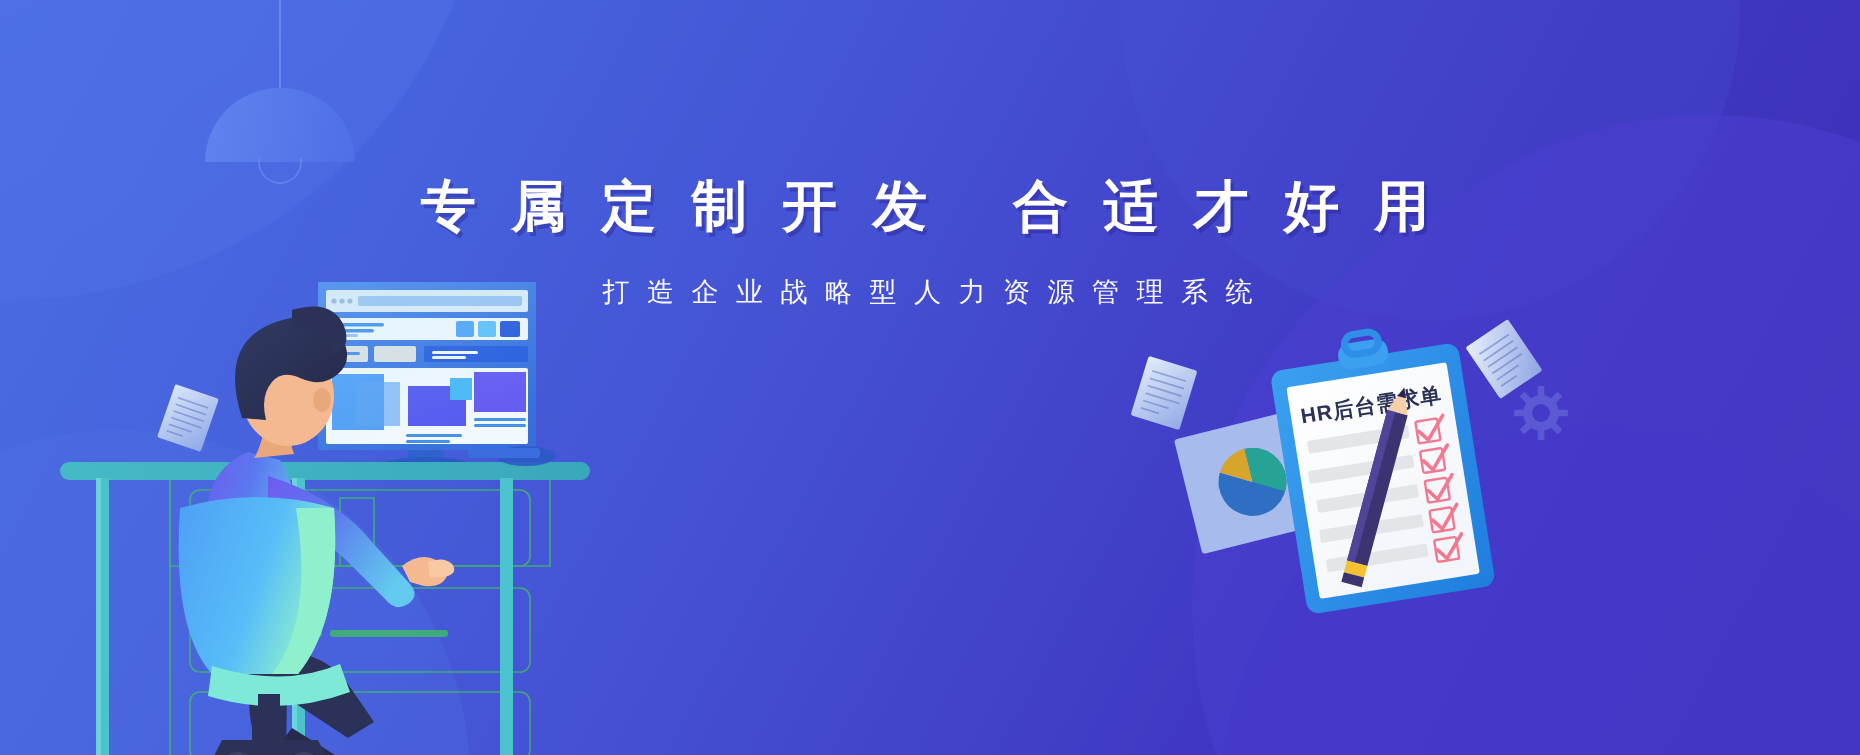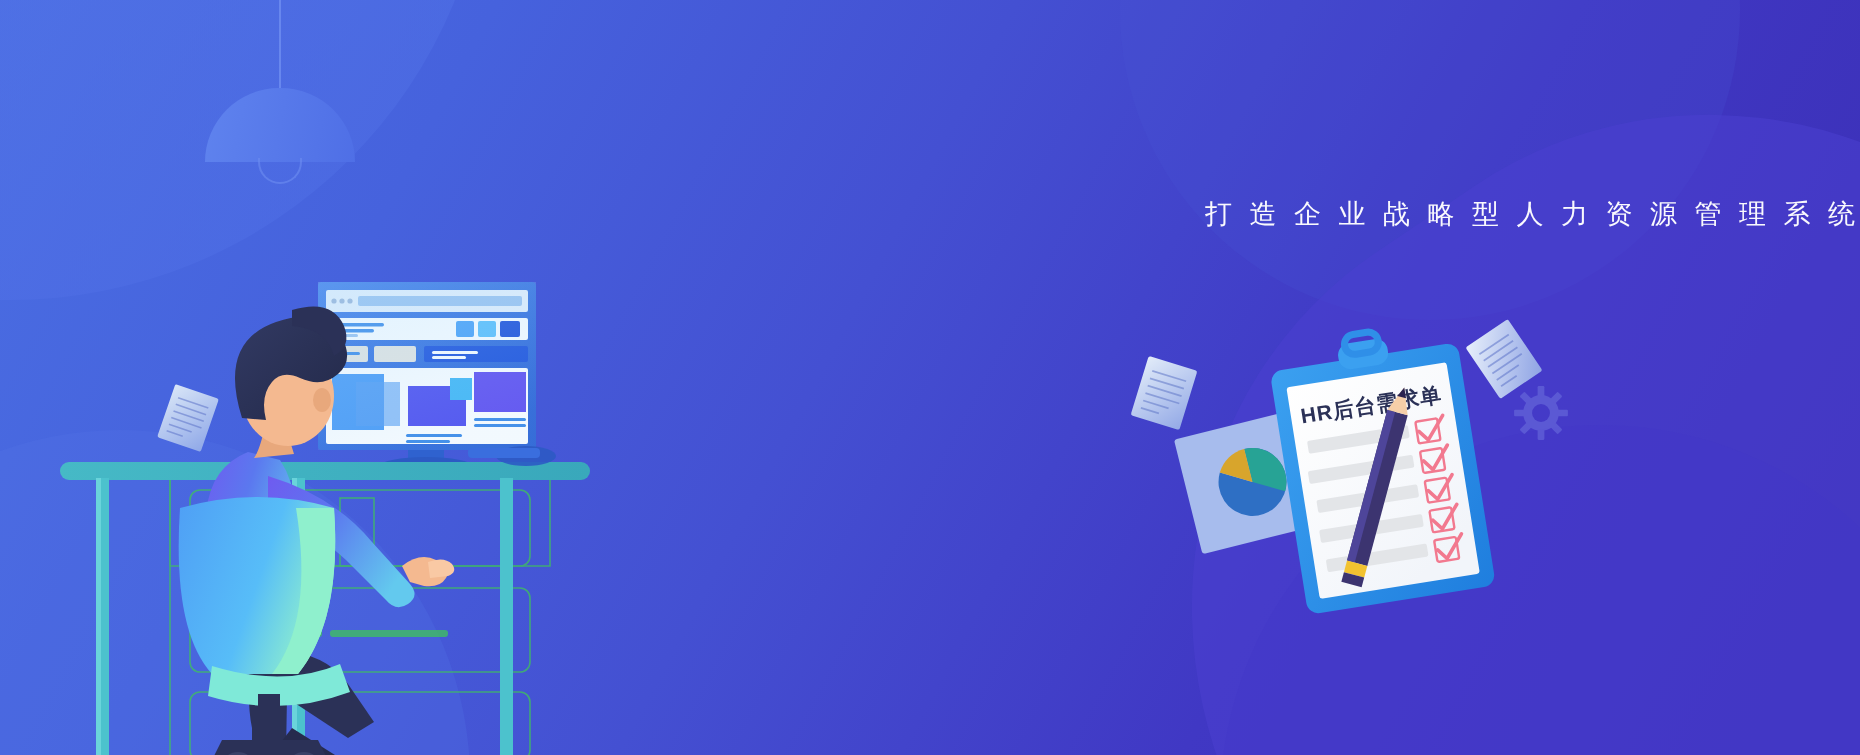--- a/index.html
+++ b/index.html
@@ -67,22 +67,22 @@
   
   #copy{
     position:absolute; left:0; top:176px; width:1860px; text-align:center; z-index:30;
   }
   #headline{
     font-size:55px; font-weight:bold; color:#ffffff; letter-spacing:10px;
     line-height:1.12; text-shadow:3px 4px 0 rgba(40,28,140,.38);
     white-space:pre;
   }
   #subtitle{
-    margin-top:20px; font-size:27px; color:#ffffff; letter-spacing:5px;
-    font-weight:400; opacity:.97;text-align:right;
+    margin-top:36px; font-size:27px; color:#ffffff; letter-spacing:5px;
+    font-weight:400; opacity:.97;
   }
 
   
   #scene{left:60px; top:270px; width:620px; height:485px; z-index:20;}
 
   
   #right-art{left:1180px; top:330px; width:340px; height:300px; z-index:20;}
 
   
   svg{display:block; overflow:visible;}
@@ -228,20 +228,21 @@
         <rect x="70" y="118" width="340" height="84" rx="10"></rect>
         <rect x="70" y="222" width="340" height="68" rx="10"></rect>
         <line x1="50" y1="4" x2="50" y2="290"></line>
       </g>
       <rect x="210" y="160" width="118" height="7" rx="3" fill="#3fc45a"></rect>
       <rect x="192" y="160" width="10" height="7" rx="3" fill="#3fc45a"></rect>
     </svg>
   </div>
 
   <div id="copy">
+    <div id="headline">专 属 定 制 开 发   合 适 才 好 用</div>
     <div id="subtitle">打 造 企 业 战 略 型 人 力 资 源 管 理 系 统</div>
   </div>
 
   <div class="layer" id="scene">
     <svg width="620" height="485" viewBox="0 0 620 485">
       <defs>
         <linearGradient id="shirt" x1="0" y1="0" x2="1" y2="0.6">
           <stop offset="0" stop-color="#6f5bf0"></stop>
           <stop offset="0.45" stop-color="#5b78ef"></stop>
           <stop offset="1" stop-color="#63c9ee"></stop>

